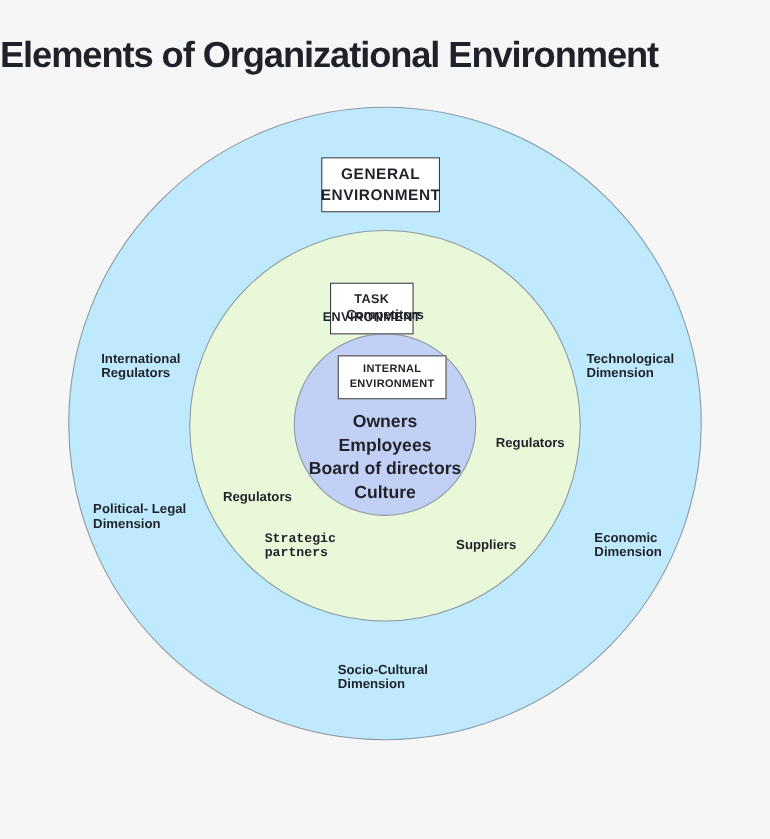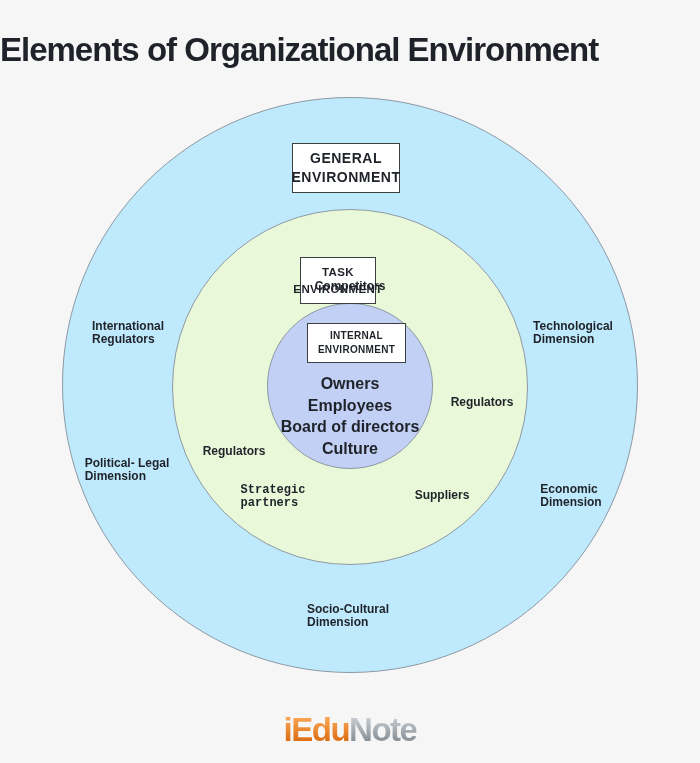--- a/index.html
+++ b/index.html
@@ -140,15 +140,14 @@
 partners</div>
   <div class="lbl lbl-suppliers">Suppliers</div>
 
   <div class="internal-items">
     <div>Owners</div>
     <div>Employees</div>
     <div>Board of directors</div>
     <div>Culture</div>
   </div>
 
-  <div class="logo"><span class="logo-orange">iEdu</span><span class="logo-gray">Note</span></div>
 
 </div>
 
 </body></html>

